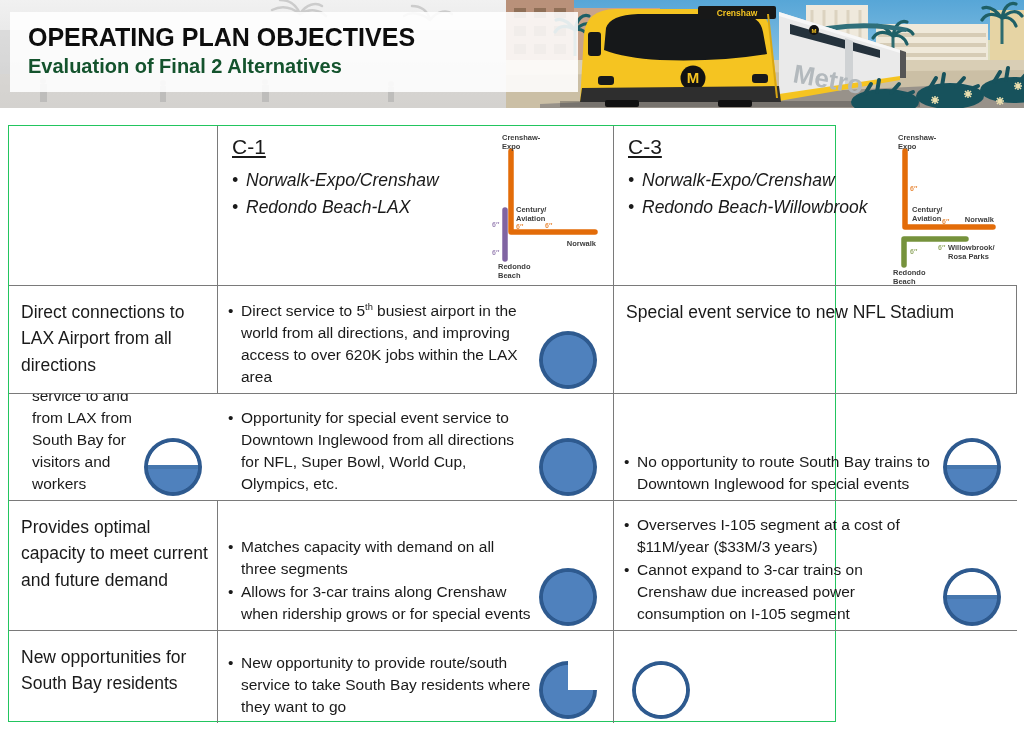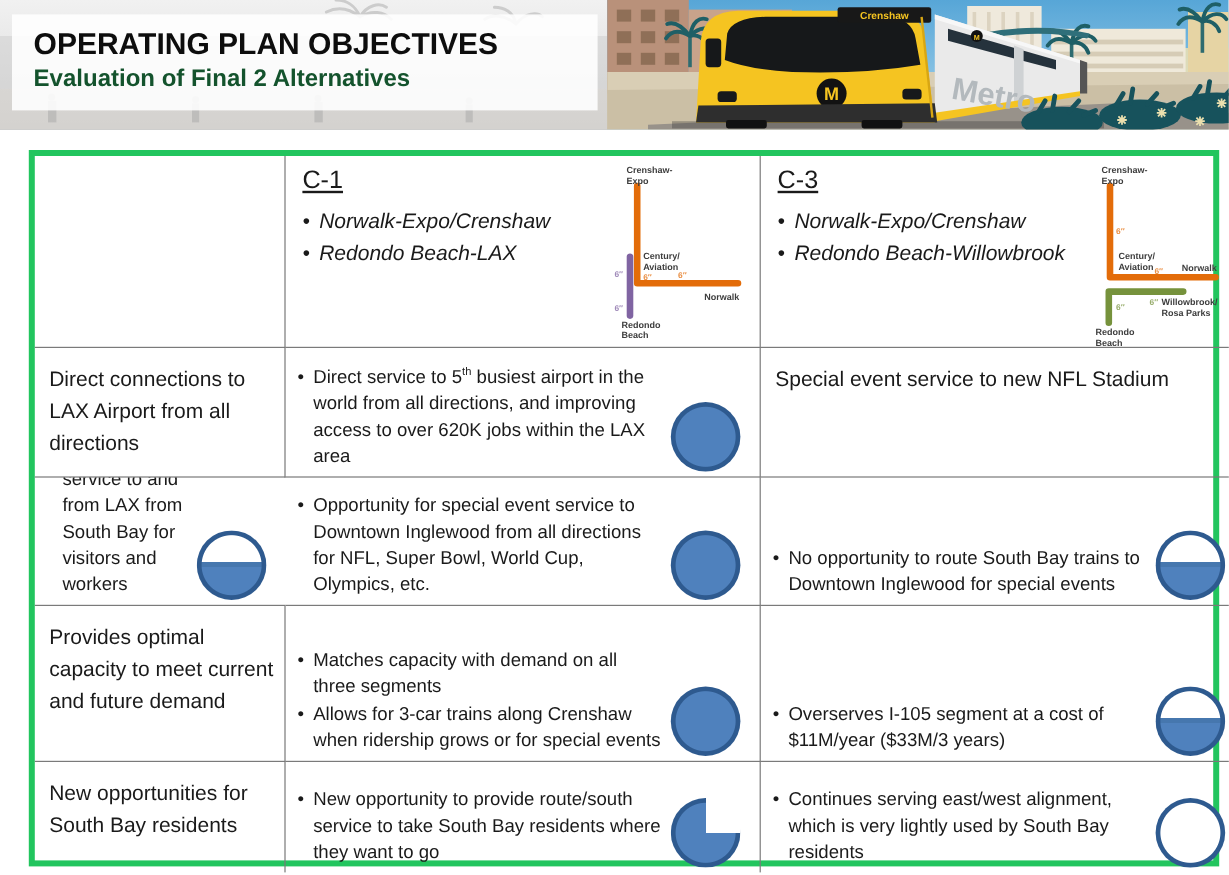--- a/index.html
+++ b/index.html
@@ -6,34 +6,33 @@
   html,body { margin:0; padding:0; }
   body {
     width:1024px; height:729px; position:relative; overflow:hidden;
     background:#ffffff; font-family:"Liberation Sans", sans-serif; color:#1a1a1a;
   }
 
   
   .banner { position:absolute; left:0; top:0; width:1024px; height:108px; border-bottom:2px solid #a9a9a9; }
   .banner svg { display:block; }
   .title-box {
-    position:absolute; left:10px; top:12px; width:488px; height:80px;
+    position:absolute; left:10px; top:12px; width:568px; height:80px;
     background:rgba(255,255,255,0.88); padding:10px 0 0 18px;
   }
   .title-box h1 { margin:0; font-size:25px; line-height:1.2; font-weight:bold; color:#0d0d0d; }
   .title-box h2 { margin:2px 0 0 0; font-size:20px; line-height:1.2; font-weight:bold; color:#14532d; }
 
   
   .grid {
-    position:absolute; left:8px; top:125px; width:992px; height:597px;
+    position:absolute; left:8px; top:125px; width:828px; height:597px;
     display:grid;
     grid-template-columns:209px 396px 403px;
     grid-template-rows:160px 108px 107px 130px 92px;
-    border:5px solid #22c55e;
-    margin-left:16px;
+    border:1px solid #22c55e;
   }
   .cell { border-right:1px solid #7a7a7a; border-bottom:1px solid #7a7a7a; overflow:hidden; }
   .last-col { border-right:none; }
   .last-row { border-bottom:none; }
 
   .rowlabel { padding:13px 8px 0 12px; font-size:17.5px; line-height:1.5; }
 
   .alt-cell { position:relative; padding:6px 0 0 12px; }
   .alt-title { font-size:21px; text-decoration:underline; margin:3px 0 8px 2px; }
   .alt-bullets { list-style:none; margin:0; padding:0; font-size:17.5px; line-height:1.55;font-style:italic; }
@@ -280,37 +279,35 @@
       <li>Matches capacity with demand on all three segments</li>
       <li>Allows for 3-car trains along Crenshaw when ridership grows or for special events</li>
     </ul>
     <div class="hb-wrap">
         <div class="hb" data-rating="full"></div>
       </div>
   </div>
   <div class="cell body-cell last-col">
     <ul class="bullets">
       <li>Overserves I-105 segment at a cost of $11M/year ($33M/3 years)</li>
+      <li>Cannot expand to 3-car trains on Crenshaw due increased power consumption on I-105 segment</li>
     </ul>
     <div class="hb-wrap">
         <div class="hb" data-rating="half"></div>
       </div>
   </div>
 
   <div class="cell rowlabel last-row">New opportunities for South Bay residents</div>
   <div class="cell body-cell last-row">
     <ul class="bullets">
       <li>New opportunity to provide route/south service to take South Bay residents where they want to go</li>
     </ul>
     <div class="hb-wrap">
         <div class="hb" data-rating="three_quarter"></div>
       </div>
   </div>
   <div class="cell body-cell last-col last-row">
-    <ul class="bullets">
-      <li>Continues serving east/west alignment, which is very lightly used by South Bay residents</li>
-    </ul>
     <div class="hb-wrap">
         <div class="hb" data-rating="empty"></div>
       </div>
   </div>
 
 </div>
 
 </body></html>

